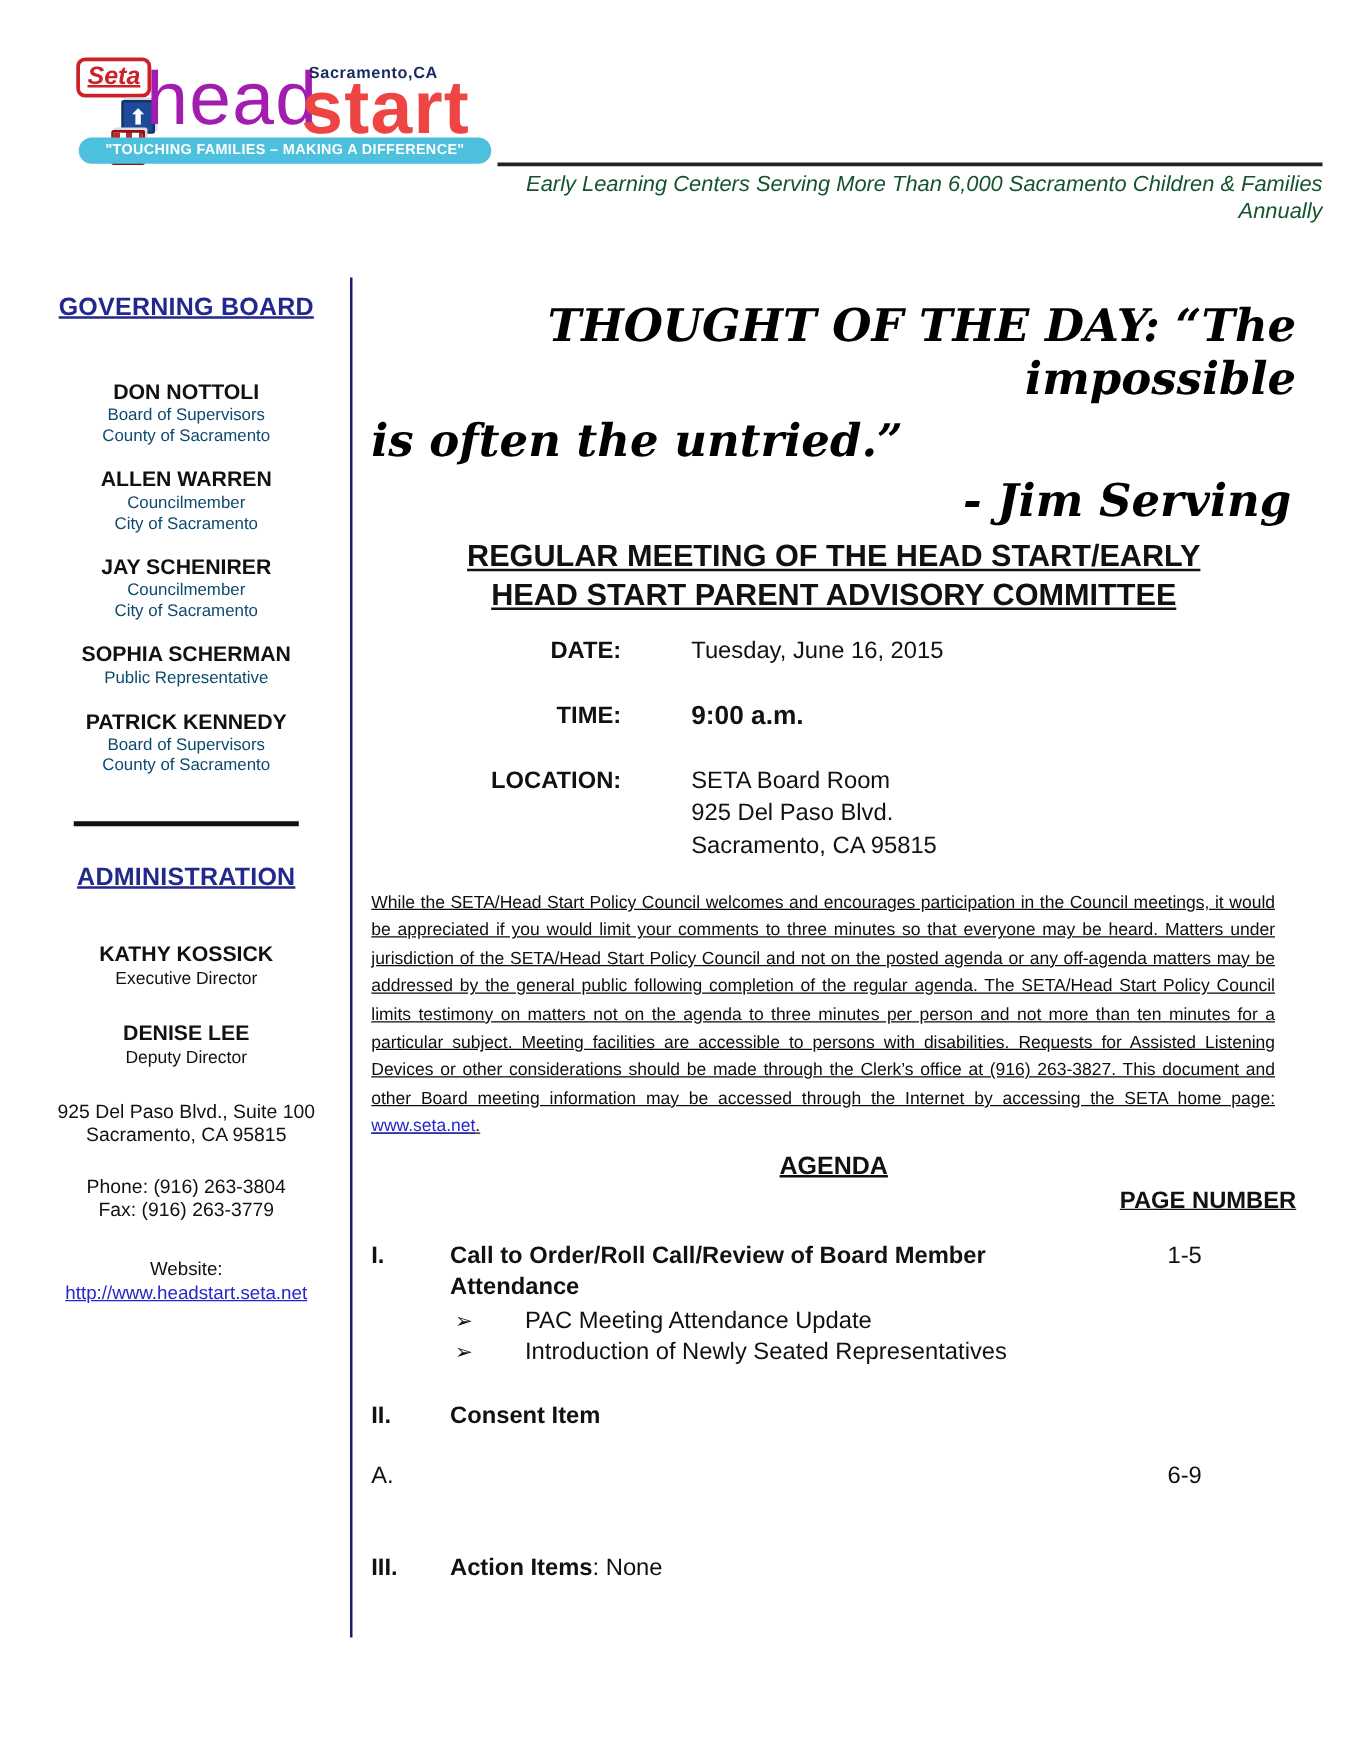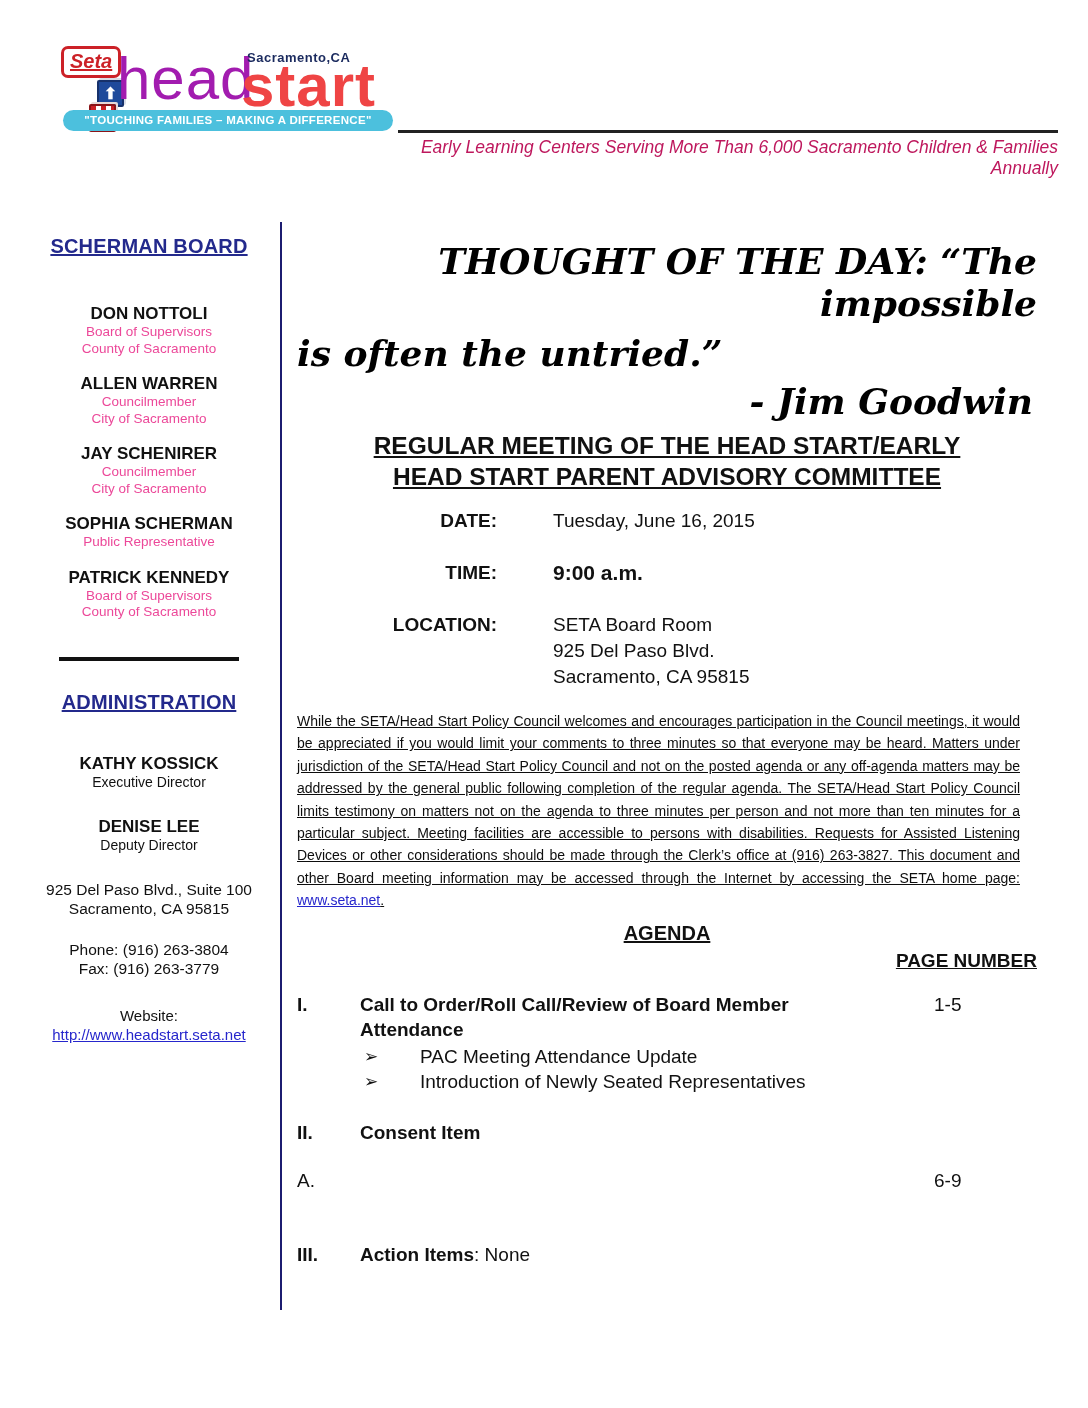--- a/index.html
+++ b/index.html
@@ -49,37 +49,37 @@
     background:#4cc0dd; border-radius:12px;
     color:#ffffff; font-weight:bold; font-size:11.5px; text-align:center;
     letter-spacing:0.3px;
   }
   .header-rule {
     position:absolute; left:398px; top:130px; width:660px;
     border-top:3px solid #222;
   }
   .tagline {
     position:absolute; left:398px; top:137px; width:660px;
-    text-align:right; font-style:italic; font-size:17.5px; color:#be185d;
+    text-align:right; font-style:italic; font-size:17.5px; color:#14532d;
   }
 
   
   .vertical-rule {
     position:absolute; left:280px; top:222px; width:2px; height:1088px;
     background:#1c1c70;
   }
   .sidebar { position:absolute; left:36px; top:235px; width:226px; text-align:center; }
   .side-title {
     display:inline-block; color:#23298c; font-weight:bold; font-size:20px;
     text-decoration:underline; letter-spacing:0.2px;
   }
   .gov-members { margin-top:46px; }
   .member { margin-bottom:17px; }
   .member-name { font-weight:bold; font-size:17px; line-height:20px; }
-  .member-sub { font-size:13.5px; line-height:16.5px; color:#ec4899; }
+  .member-sub { font-size:13.5px; line-height:16.5px; color:#0c4a6e; }
   .member-sub:empty { display:none; }
   .black-divider {
     margin:36px auto 0 auto; width:180px; border-top:4px solid #111;
   }
   .admin-title-wrap { margin-top:30px; }
   .staff { margin-top:40px; }
   .staff-block { margin-bottom:26px; }
   .staff-name { font-weight:bold; font-size:17px; line-height:20px; }
   .staff-role { font-size:14px; line-height:17px; }
   .addr { margin-top:16px; font-size:15.5px; line-height:19px; }
@@ -153,21 +153,21 @@
     <div class="brand-head">head</div>
     <div class="sac-label">Sacramento,CA</div>
     <div class="brand-start">start</div>
     <div class="banner">"TOUCHING FAMILIES – MAKING A DIFFERENCE"</div>
   </div>
   <div class="header-rule"></div>
   <div class="tagline">Early Learning Centers Serving More Than 6,000 Sacramento Children &amp; Families Annually</div>
 
   <div class="vertical-rule"></div>
   <div class="sidebar">
-    <div><span class="side-title">SCHERMAN BOARD</span></div>
+    <div><span class="side-title">GOVERNING BOARD</span></div>
 
     <div class="gov-members">
       <div class="member">
         <div class="member-name">DON NOTTOLI</div>
         <div class="member-sub">Board of Supervisors</div>
         <div class="member-sub">County of Sacramento</div>
       </div>
       <div class="member">
         <div class="member-name">ALLEN WARREN</div>
         <div class="member-sub">Councilmember</div>
@@ -221,21 +221,21 @@
       <div>Website:</div>
       <a href="#">http://www.headstart.seta.net</a>
     </div>
   </div>
 
   <div class="main">
 
     <div class="thought">
       <div class="thought-l1">THOUGHT OF THE DAY:  “The impossible</div>
       <div class="thought-l2">is often the untried.”</div>
-      <div class="thought-attr">-  Jim Goodwin</div>
+      <div class="thought-attr">-  Jim Serving</div>
     </div>
 
     <div class="meeting-title">
       <div><span>REGULAR MEETING OF THE HEAD START/EARLY</span></div>
       <div><span>HEAD START PARENT ADVISORY COMMITTEE</span></div>
     </div>
 
     <div class="details">
       <div class="drow">
         <div class="dlabel">DATE:</div>

